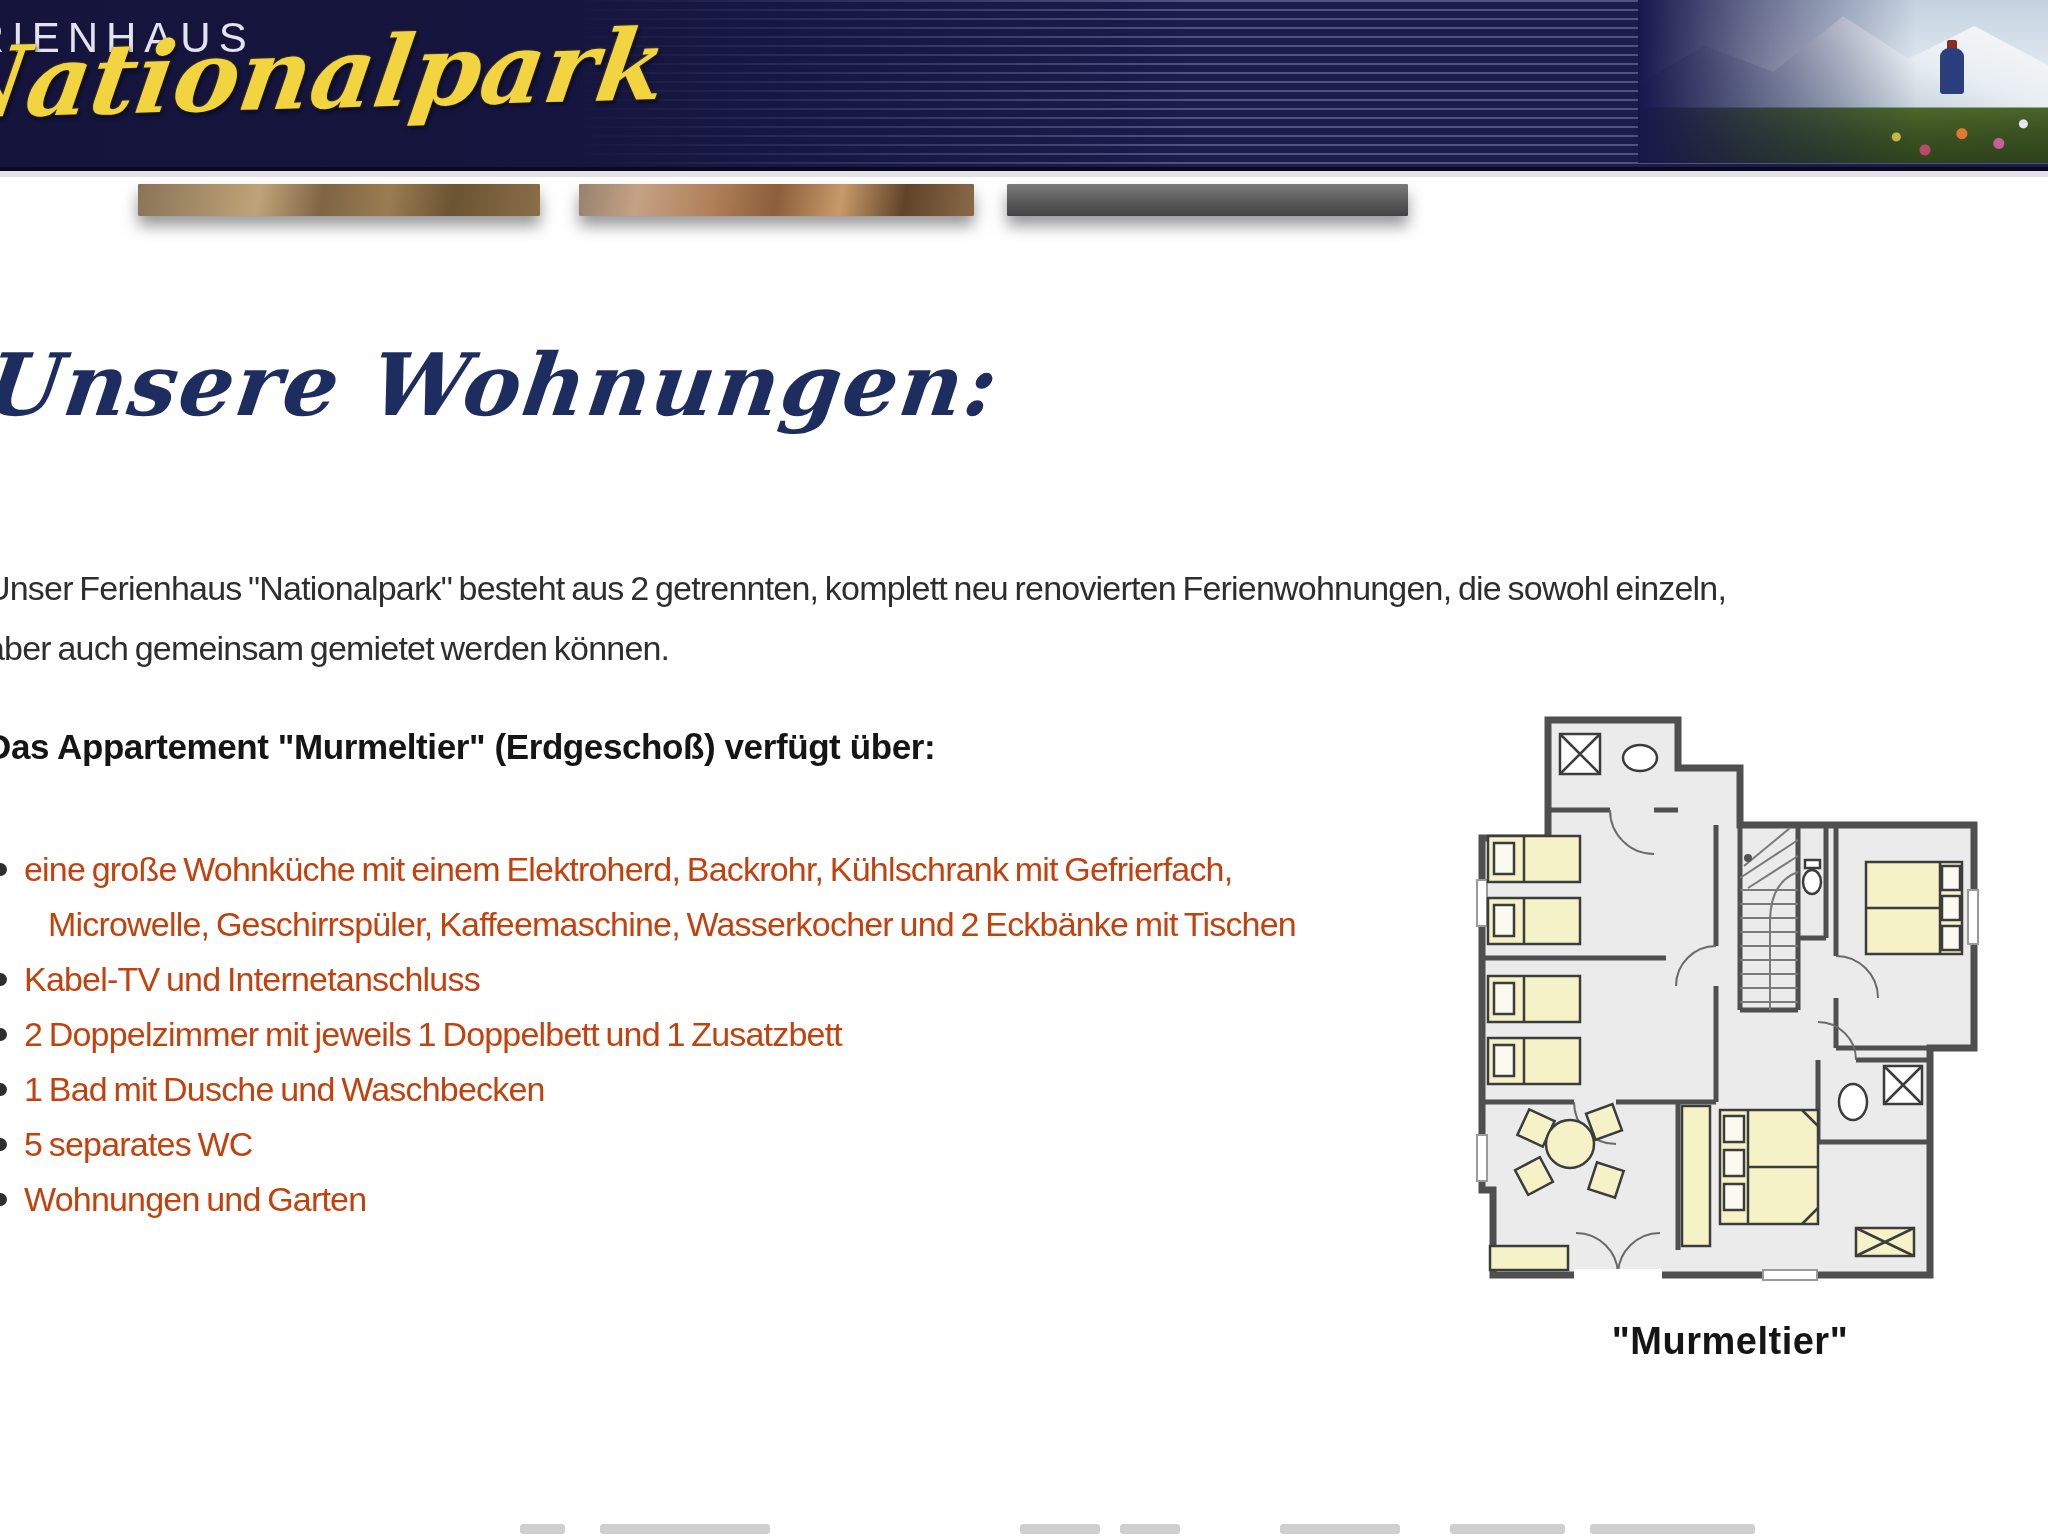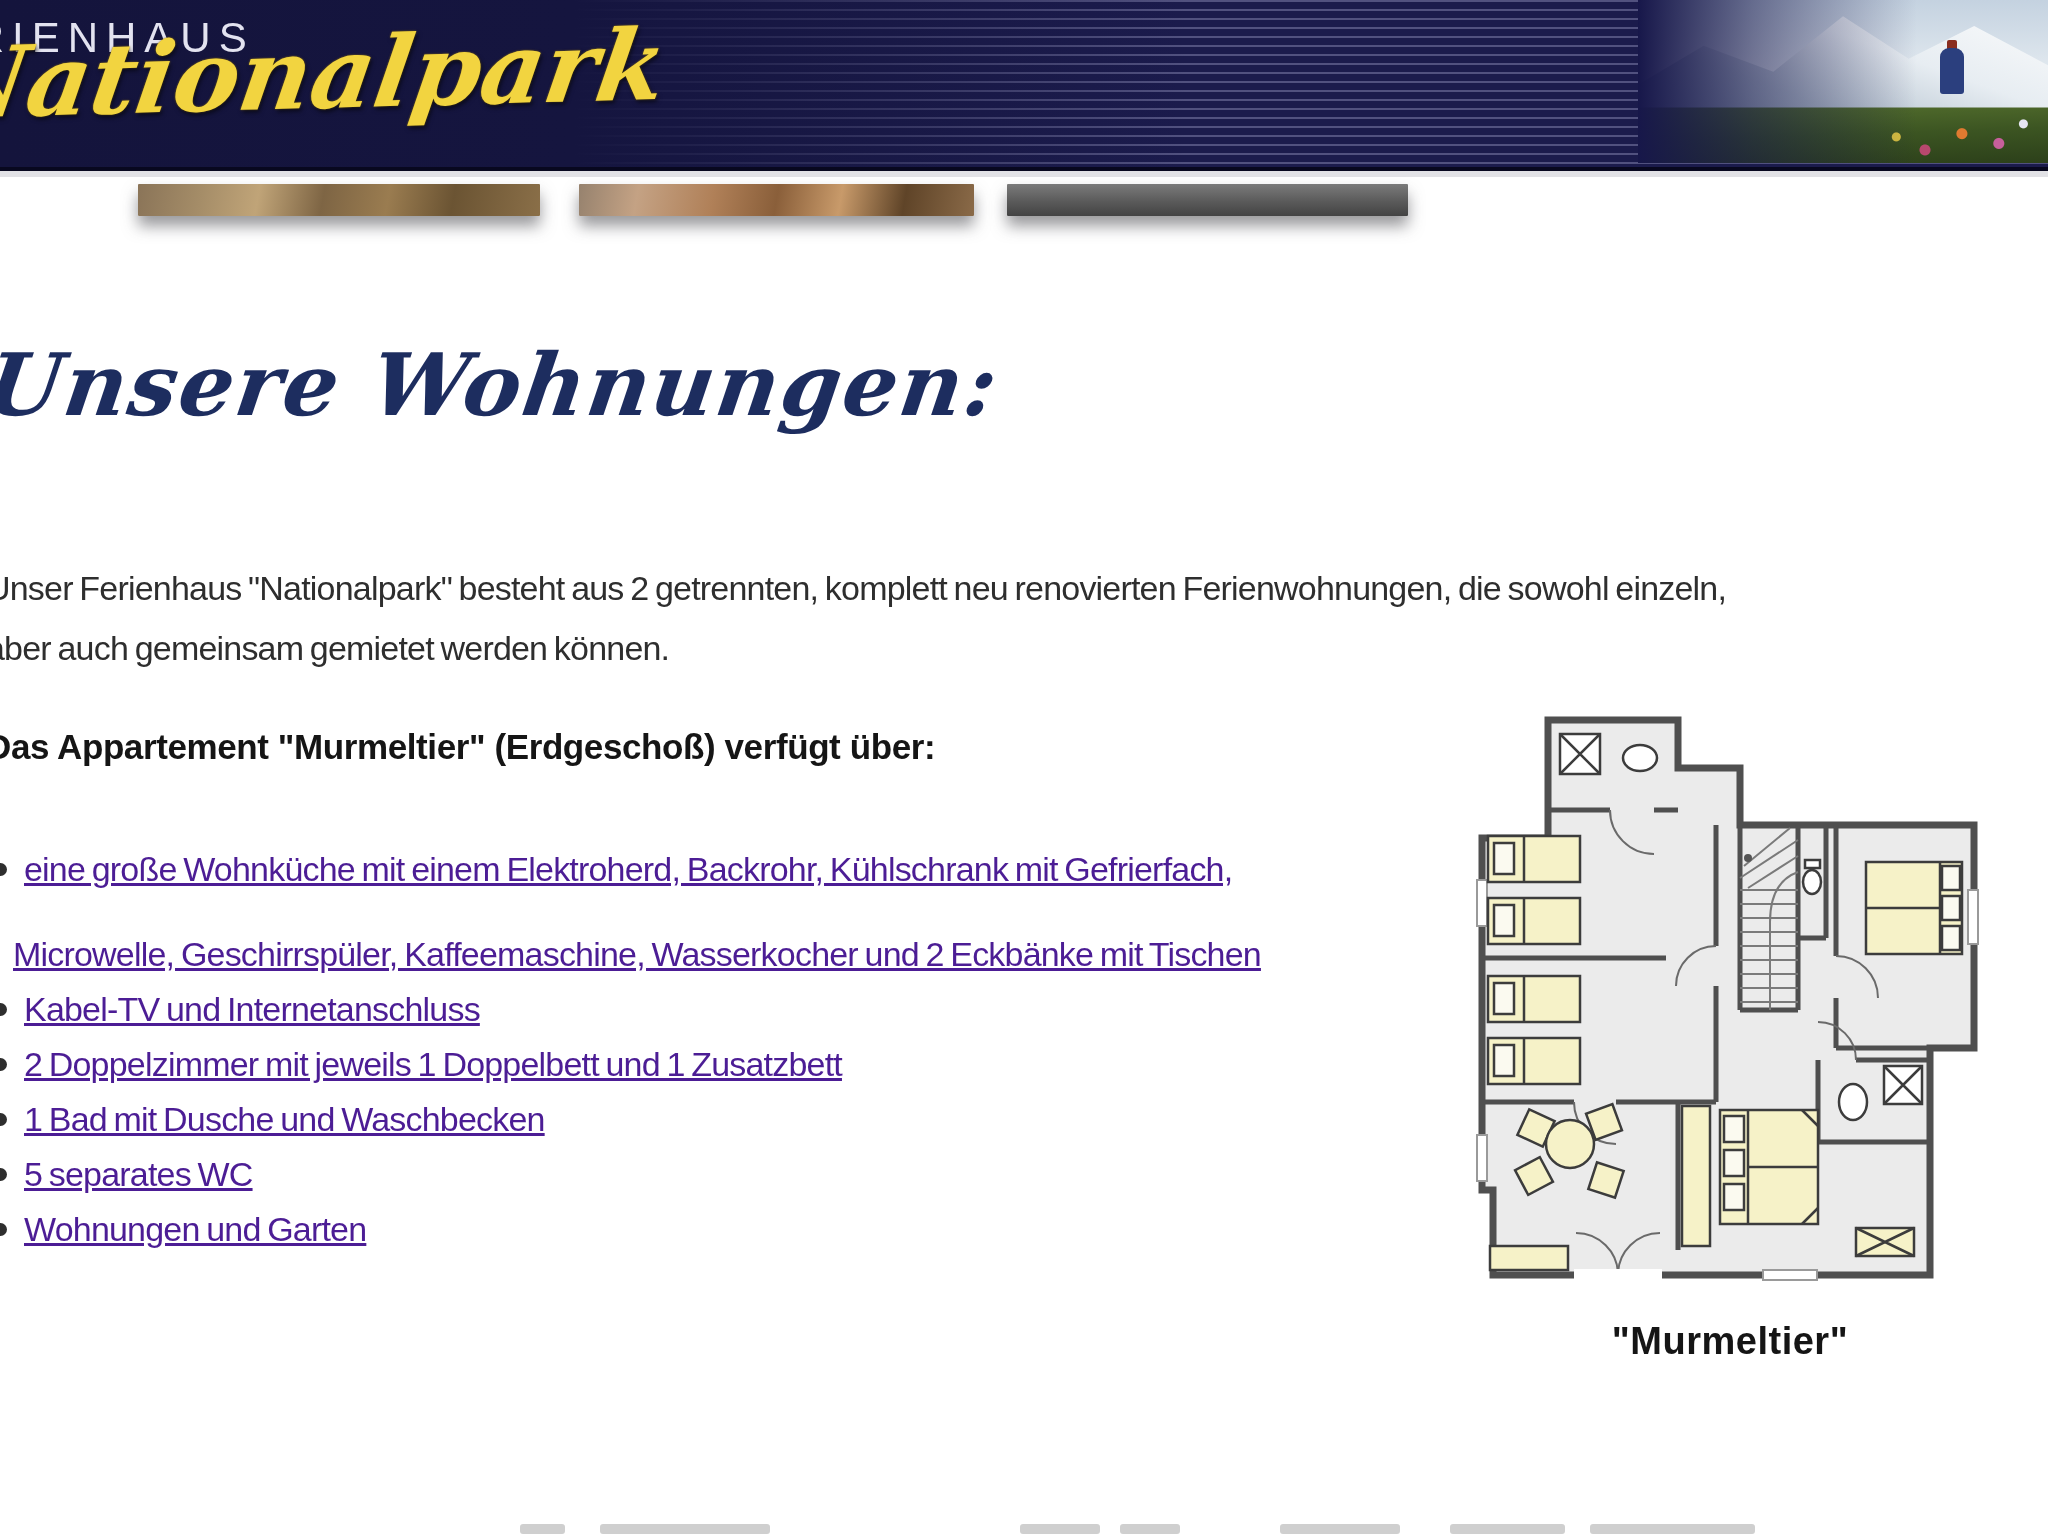--- a/index.html
+++ b/index.html
@@ -46,26 +46,26 @@
   .thumb-3{left:1007px;width:401px;background:linear-gradient(180deg,#7b7b7b 0%,#5a5a5a 55%,#434343 100%);}
 
   
   .section-heading{position:absolute;left:-12px;top:334px;font-family:"DejaVu Serif",serif;
     font-style:italic;font-weight:bold;font-size:86px;color:#1d2d5f;white-space:nowrap;
     transform:skewX(-8deg);transform-origin:0 50%;letter-spacing:2px;}
   .intro{position:absolute;left:-14px;top:558px;font-size:34px;color:#2e2e2e;
     line-height:60px;white-space:nowrap;letter-spacing:-0.8px;word-spacing:-2px;}
   .apartment-heading{position:absolute;left:-14px;top:727px;font-size:35px;font-weight:bold;
     color:#151515;white-space:nowrap;letter-spacing:-0.4px;}
-  .features{position:absolute;left:0;top:842px;font-size:34px;color:#4c1d95;
-    letter-spacing:-0.8px;word-spacing:-2px;text-decoration:underline;}
+  .features{position:absolute;left:0;top:842px;font-size:34px;color:#c2410c;
+    letter-spacing:-0.8px;word-spacing:-2px;}
   .feature{position:relative;height:55px;line-height:55px;padding-left:24px;white-space:nowrap;}
   .feature .bullet{position:absolute;left:-6px;top:21px;width:13px;height:13px;
     background:#2e2e2e;border-radius:50%;}
-  .feature.cont{padding-left:13px;margin-top:30px;}
+  .feature.cont{padding-left:48px;}
 
   
   .floorplan{position:absolute;left:1468px;top:710px;width:524px;height:604px;}
   .plan-caption{position:absolute;left:1468px;top:1320px;width:524px;text-align:center;
     font-size:38px;font-weight:bold;color:#151515;letter-spacing:0.5px;}
 
   
   .remnant{position:absolute;top:1524px;height:10px;background:#a8a8a8;opacity:0.55;border-radius:3px;}
 </style>
 </head>

